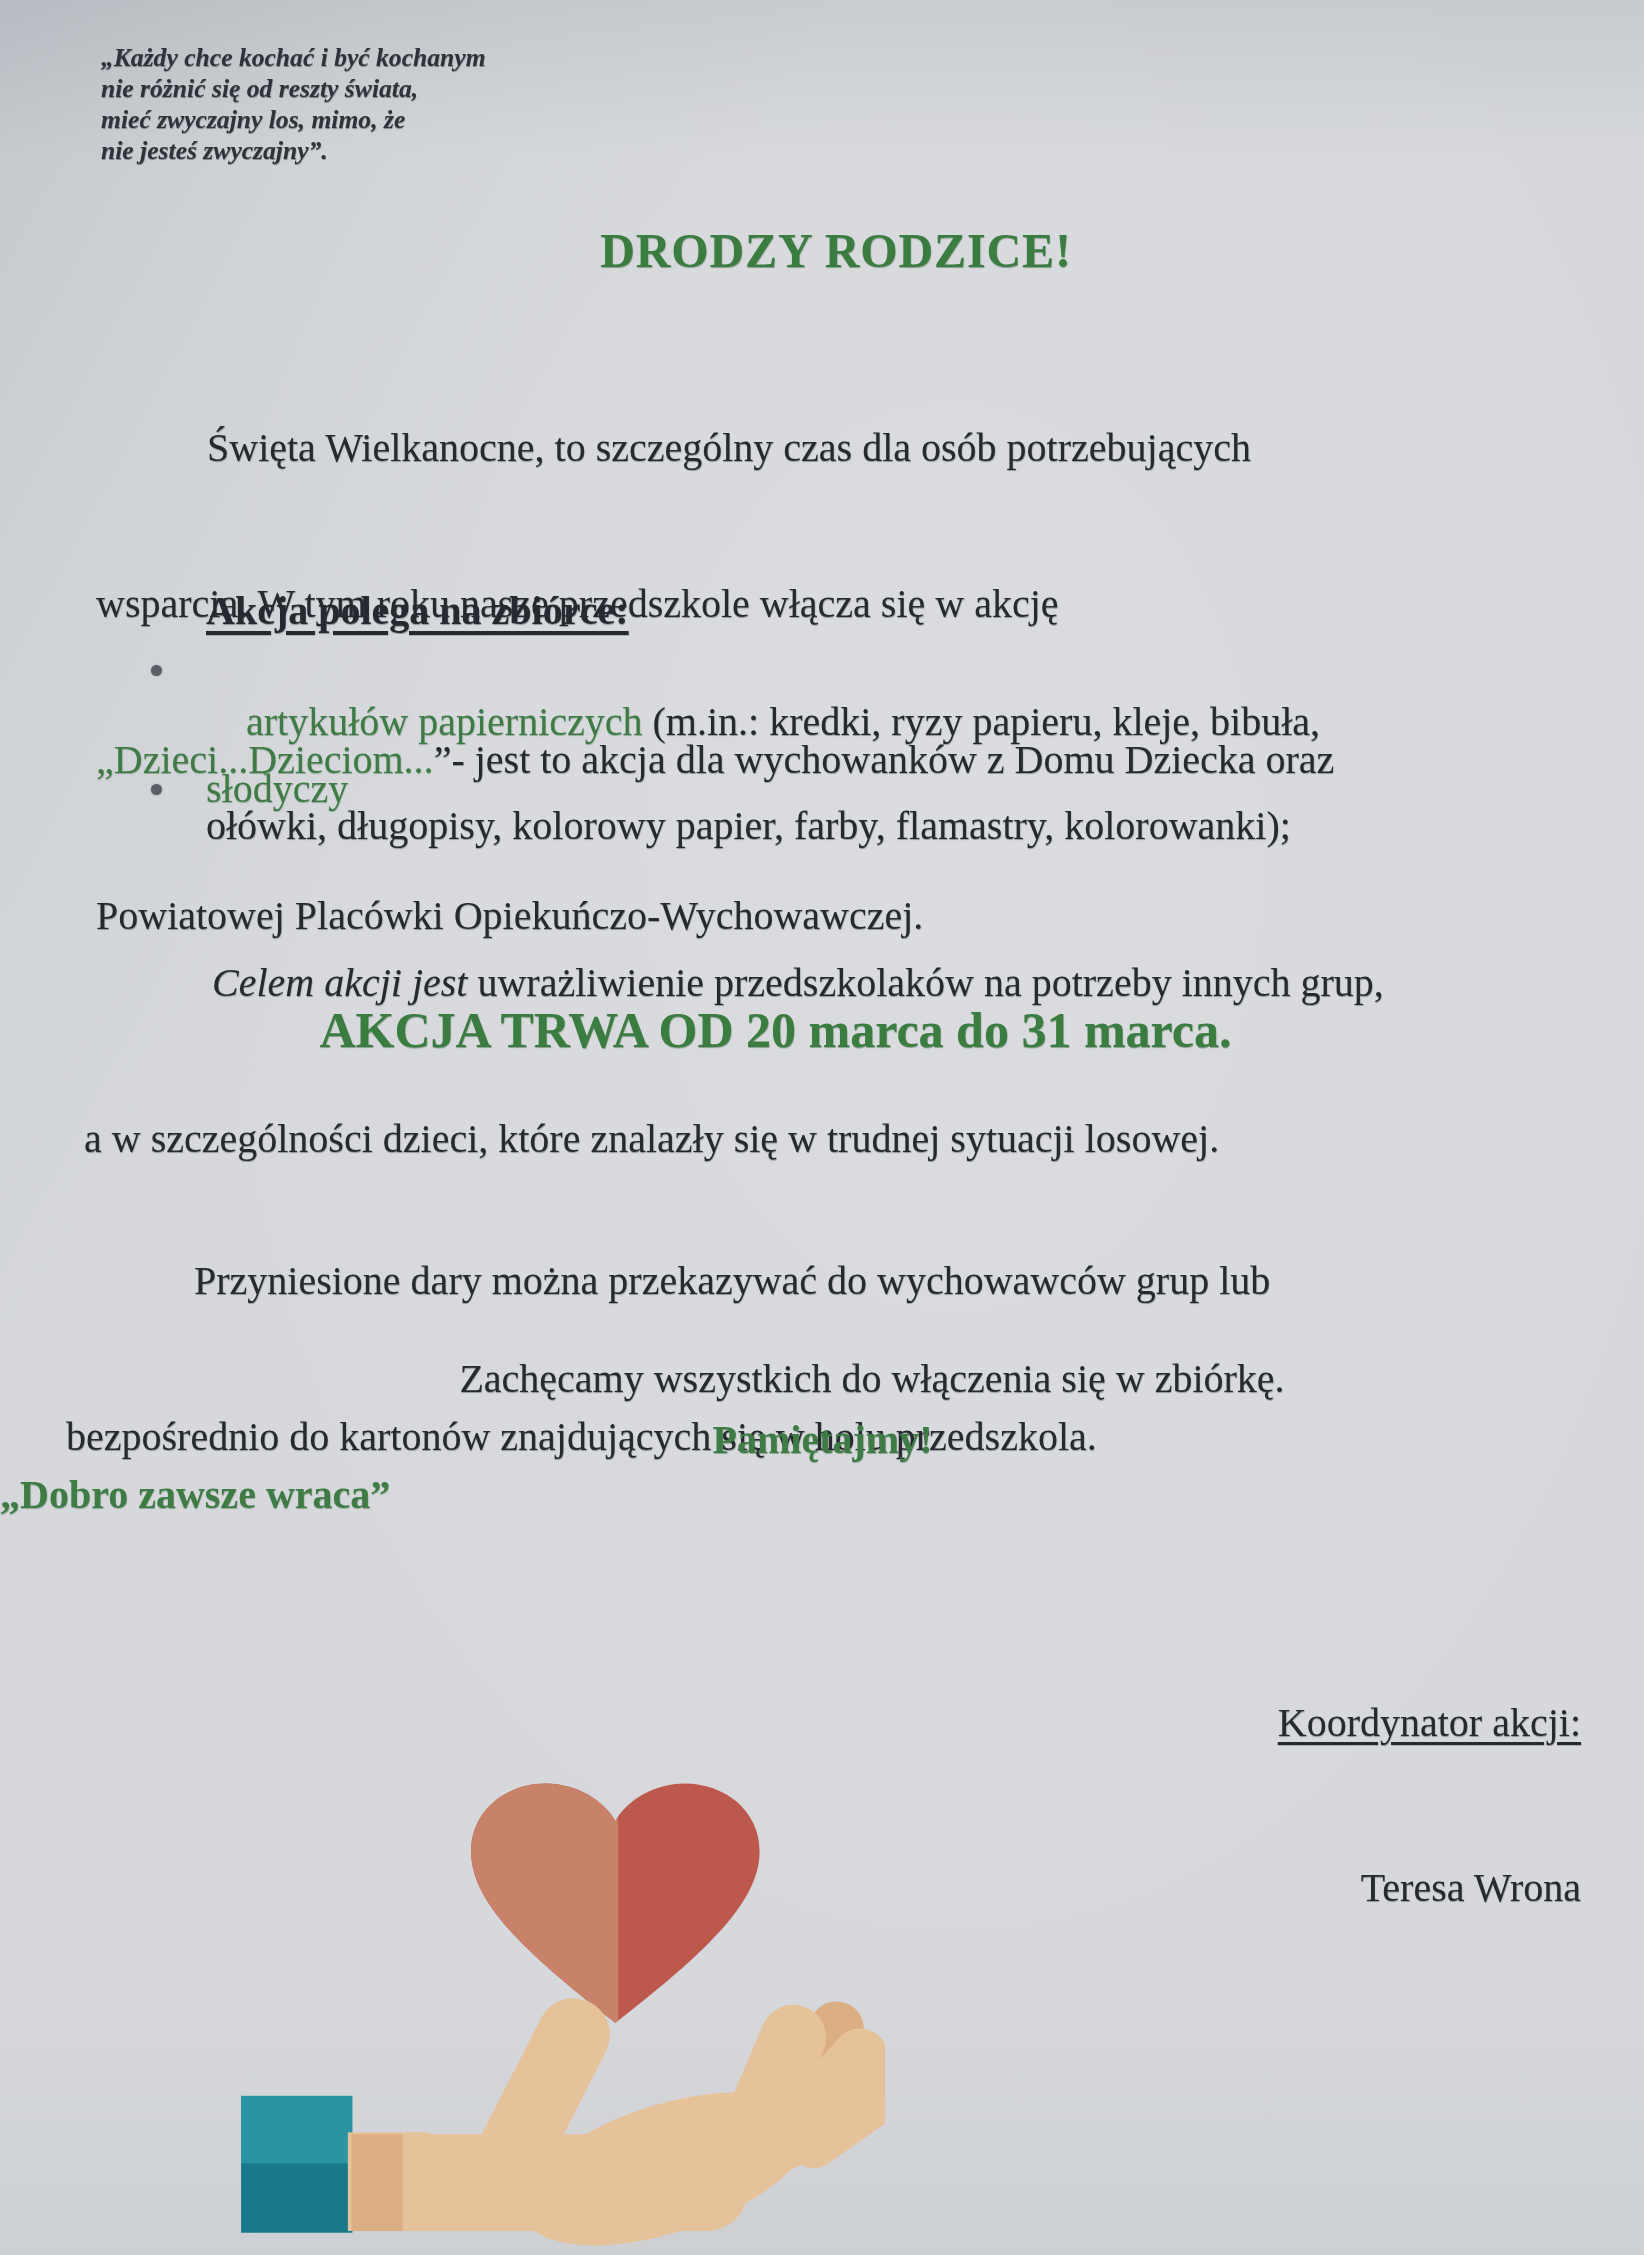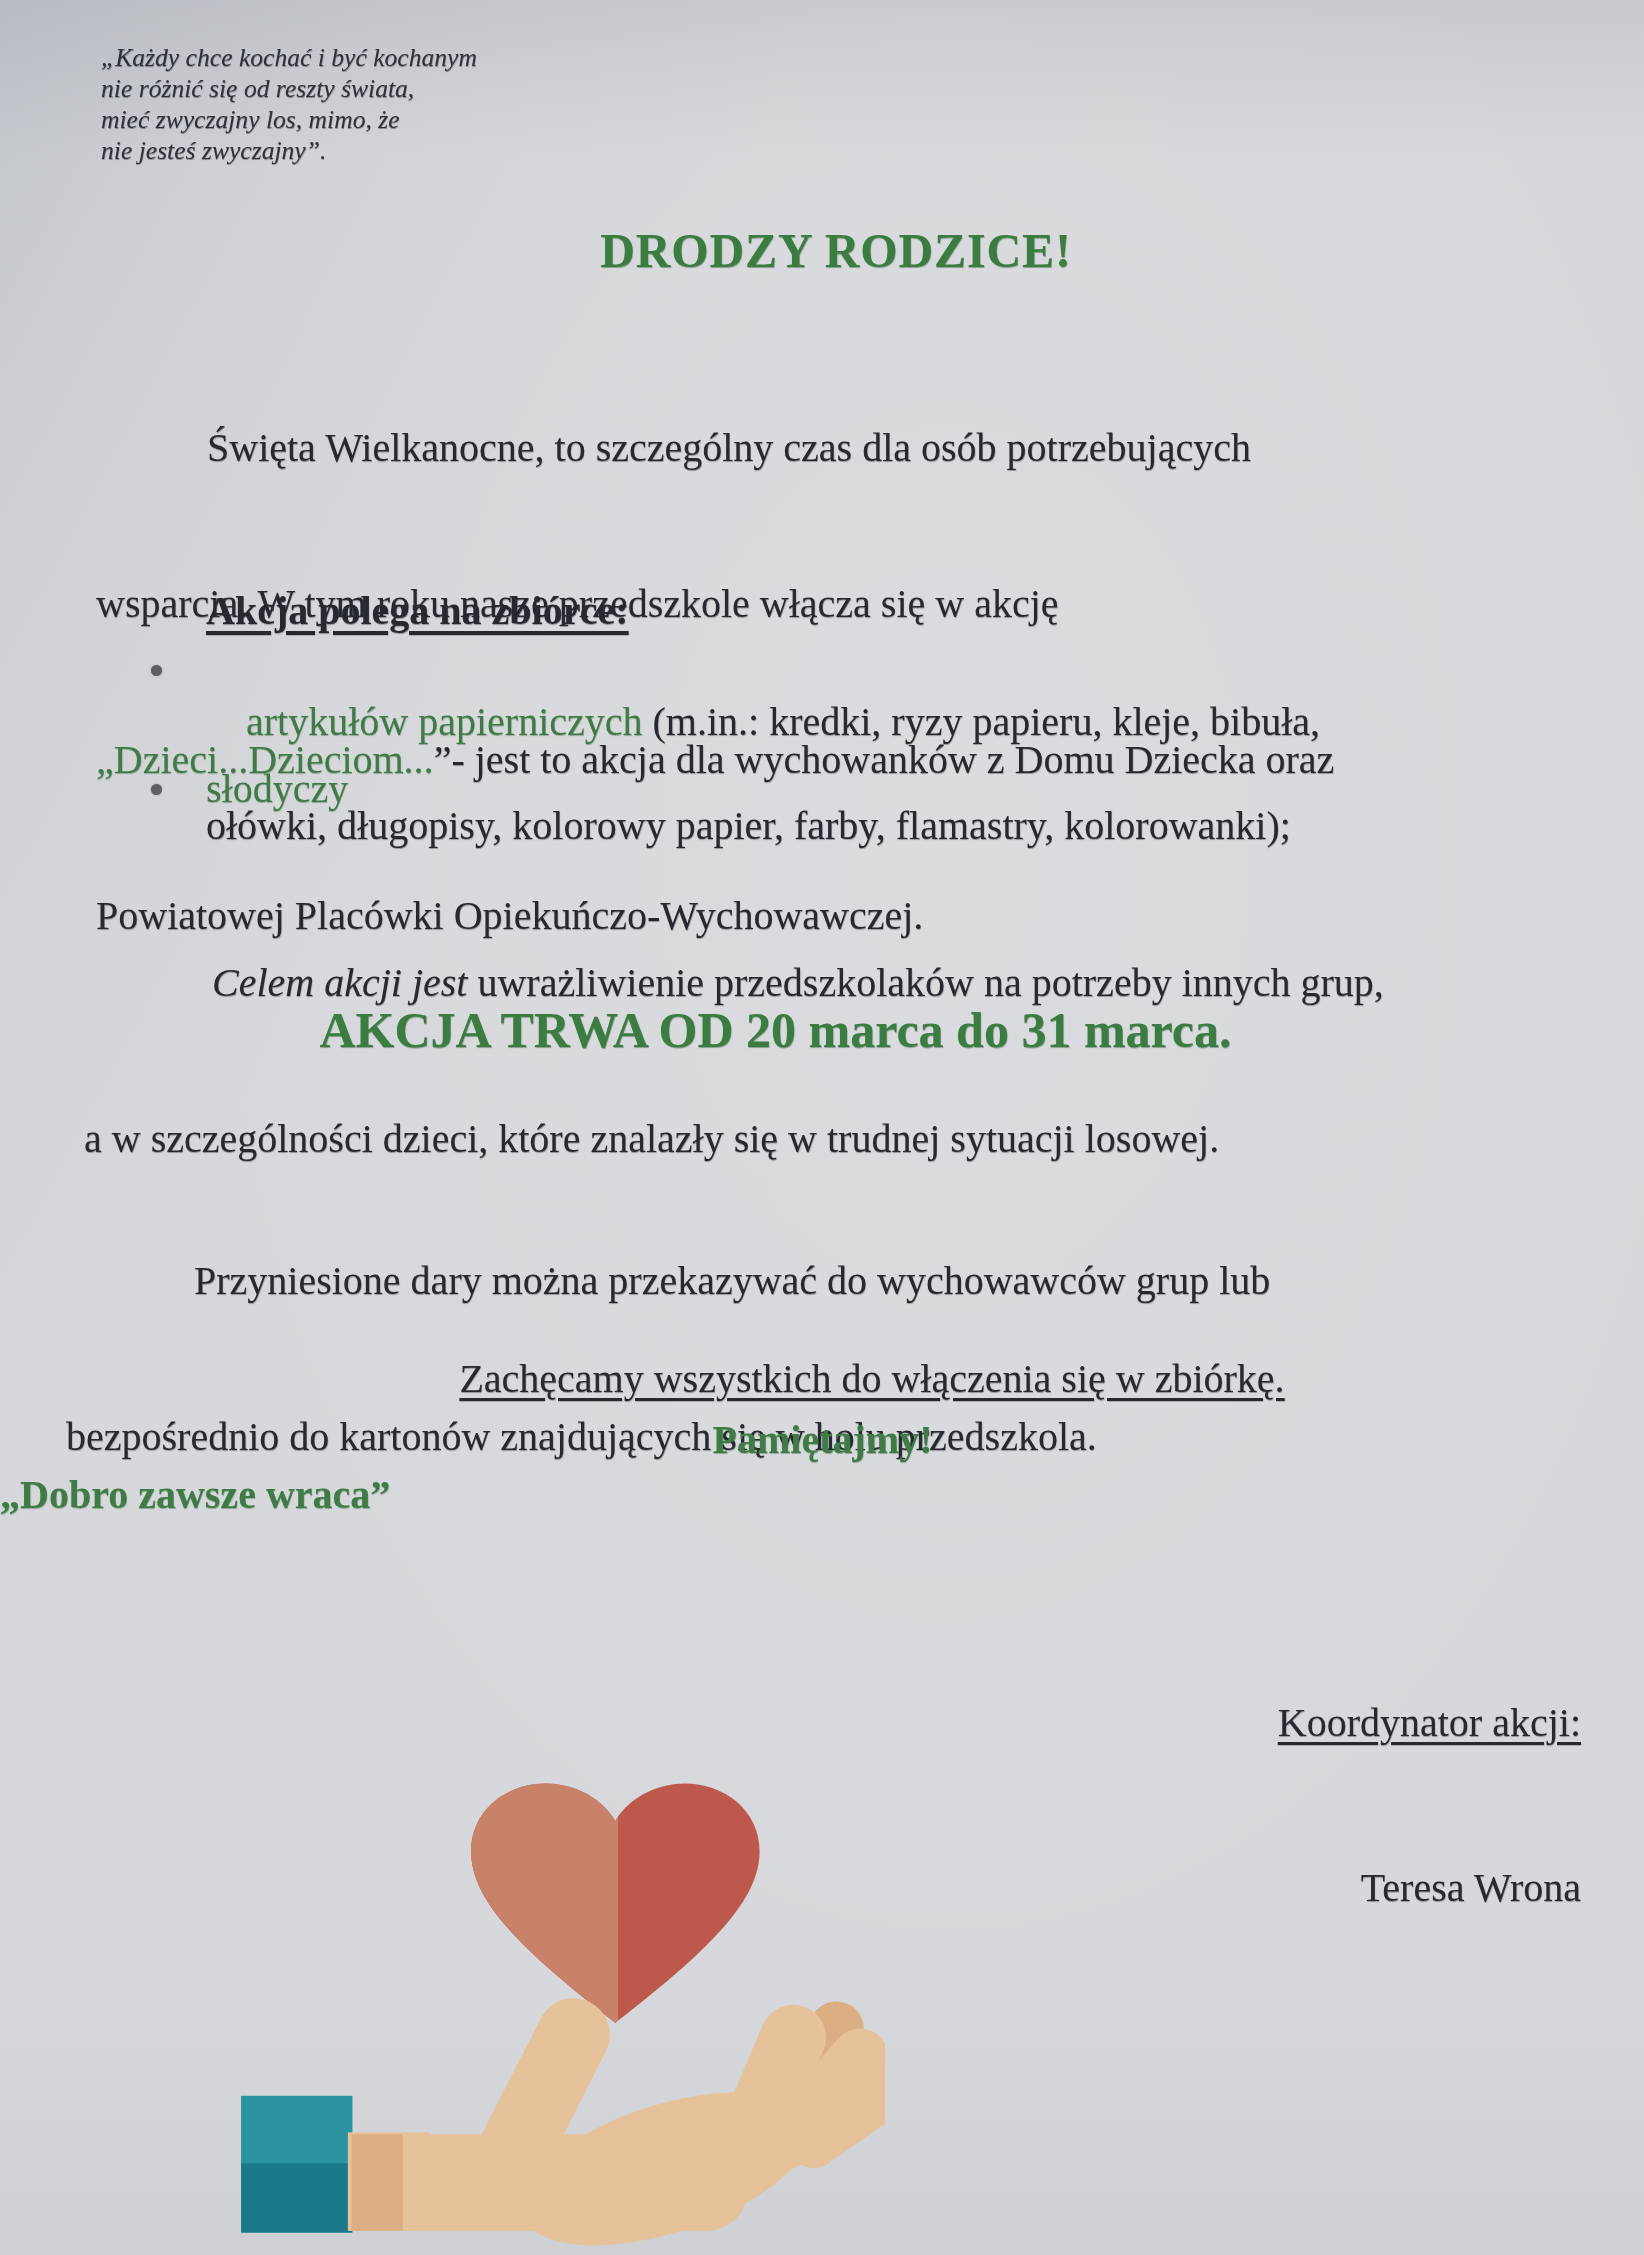--- a/index.html
+++ b/index.html
@@ -18,21 +18,21 @@
       #d6d8db;
   }
   .abs{position:absolute;}
   .body-text{
     font-size:40px;line-height:52px;color:#26292f;
     text-shadow:0.4px 0.6px 0.9px rgba(38,42,50,0.40);
     white-space:pre-wrap;
   }
   .quote{
     left:101px;top:42px;
-    font-size:25.6px;line-height:31px;font-weight:normal;font-style:italic;
+    font-size:25.6px;line-height:31px;font-weight:bold;font-style:italic;
     color:#2f3239;text-shadow:0.4px 0.5px 0.7px rgba(40,44,52,0.45);
   }
   .h1{
     left:0;top:223px;width:1672px;text-align:center;
     font-size:48px;font-weight:bold;letter-spacing:0.9px;
     color:#3b7c41;text-shadow:0.5px 0.7px 0.9px rgba(40,84,48,0.45);
   }
   .green{color:#3f7c45;text-shadow:0.4px 0.6px 0.9px rgba(44,90,52,0.40);}
   .bold-italic{font-weight:normal;font-style:italic;}
   .indent{display:inline-block;width:111px;}
@@ -54,21 +54,21 @@
     left:0;top:1001px;width:1551px;text-align:center;
     font-size:50px;font-weight:bold;
     color:#3b7c41;text-shadow:0.5px 0.7px 0.9px rgba(40,84,48,0.45);
   }
   .para3{left:66px;top:1151px;width:1535px;}
   .indent2{display:inline-block;width:128px;}
   .encourage{
     left:0;top:1301px;width:1672px;text-align:center;
   }
   .encourage span{
-    text-decoration:underline;text-decoration-thickness:2.7px;text-underline-offset:6.4px;margin-left:32px;
+    text-decoration-thickness:2.7px;text-underline-offset:6.4px;margin-left:32px;
   }
   .remember1{left:0;top:1414px;width:1645px;text-align:center;font-weight:bold;}
   .remember2{left:0;top:1469px;width:1645px;font-weight:bold;}
   .sig{
     right:64px;top:1573px;text-align:right;line-height:55px;
   }
   .sig .label{
     text-decoration:underline;text-decoration-thickness:2.7px;text-underline-offset:6.4px;margin-top:12px;
   }
   .illu{left:227px;top:1769px;width:658px;height:482px;}

